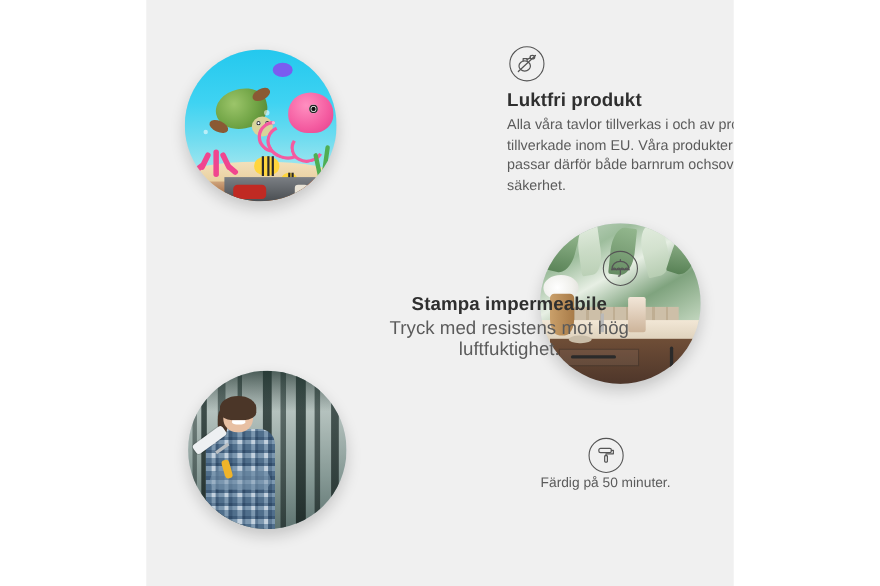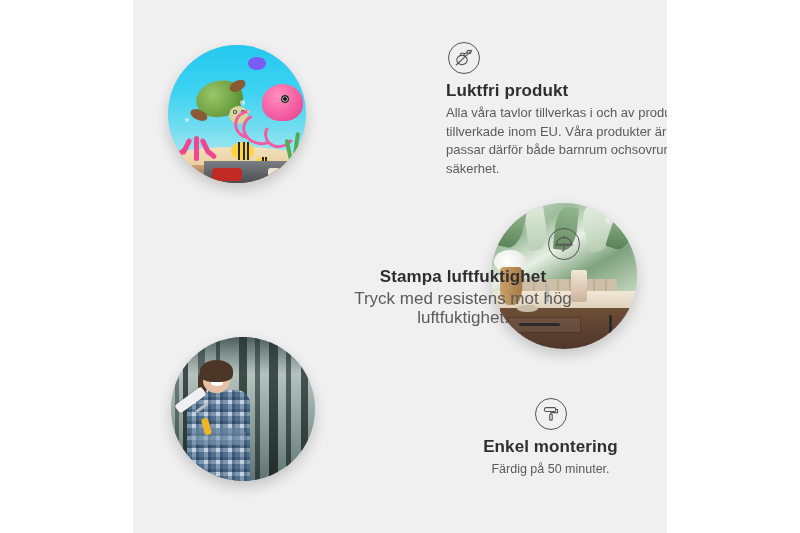--- a/index.html
+++ b/index.html
@@ -187,21 +187,21 @@
     margin:6px 0 3px 0;
     letter-spacing:.1px;
   }
   .f-desc{
     color:#5b5b5b;
     font-size:13px;
     line-height:18.5px;
   }
 
   
-  #feature-odorless{left:313px;top:42px;width:300px;text-align:left;}
+  #feature-odorless{left:328px;top:42px;width:300px;text-align:left;}
   #feature-odorless .icon-circle{margin-left:2px;}
 
   
   #feature-waterproof{left:195px;top:228px;width:270px;text-align:center;}
   #feature-waterproof .icon-wrap{display:flex;justify-content:flex-end;padding-right:18px;}
   #feature-waterproof .f-desc{font-size:17px;}
 
   
   #feature-easy{left:300px;top:398px;width:235px;text-align:center;}
   #feature-easy .icon-wrap{display:flex;justify-content:center;}
@@ -306,21 +306,21 @@
         <div class="icon-circle">
           <svg width="22" height="22" viewBox="0 0 22 22" fill="none" stroke="#555" stroke-width="1.1" stroke-linecap="round" stroke-linejoin="round">
             <path d="M3.2 12.2 C3.2 7.4 6.7 4.6 11 4.6 C15.3 4.6 18.8 7.4 18.8 12.2 Z"></path>
             <path d="M3.2 12.2 C4.5 10.2 6.1 10.2 7.4 12.2 C8.7 10.2 10.3 10.2 11 12.2
                      C11.7 10.2 13.3 10.2 14.6 12.2 C15.9 10.2 17.5 10.2 18.8 12.2"></path>
             <line x1="11" y1="4.6" x2="11" y2="3.1"></line>
             <path d="M11 12.2 L11 16.4 C11 17.6 10.1 18.3 9.2 17.9"></path>
           </svg>
         </div>
       </div>
-      <div class="f-title">Stampa luftfuktighet</div>
+      <div class="f-title">Stampa impermeabile</div>
       <div class="f-desc">Tryck med resistens mot hög luftfuktighet.</div>
     </div>
 
     <div class="photo" id="photo-painter">
       <div class="scene">
         <div class="forest-bg"></div>
         <div class="tree t9"></div>
         <div class="tree t1"></div>
         <div class="tree t2"></div>
         <div class="tree t3"></div>
@@ -345,18 +345,17 @@
     <div class="feature" id="feature-easy">
       <div class="icon-wrap">
         <div class="icon-circle">
           <svg width="22" height="22" viewBox="0 0 22 22" fill="none" stroke="#555" stroke-width="1.1" stroke-linecap="round" stroke-linejoin="round">
             <rect x="4.4" y="4.6" width="11.4" height="3.9" rx="1.6"></rect>
             <path d="M15.8 6.5 L17.6 6.5 L17.6 9.6 L10.9 9.6 L10.9 11.2"></path>
             <rect x="9.7" y="11.2" width="2.5" height="5.9" rx="0.7"></rect>
           </svg>
         </div>
       </div>
-      <div class="f-title">Enkel montering</div>
       <div class="f-desc">Färdig på 50 minuter.</div>
     </div>
 
   </div>
 </div>
 
 </body></html>

